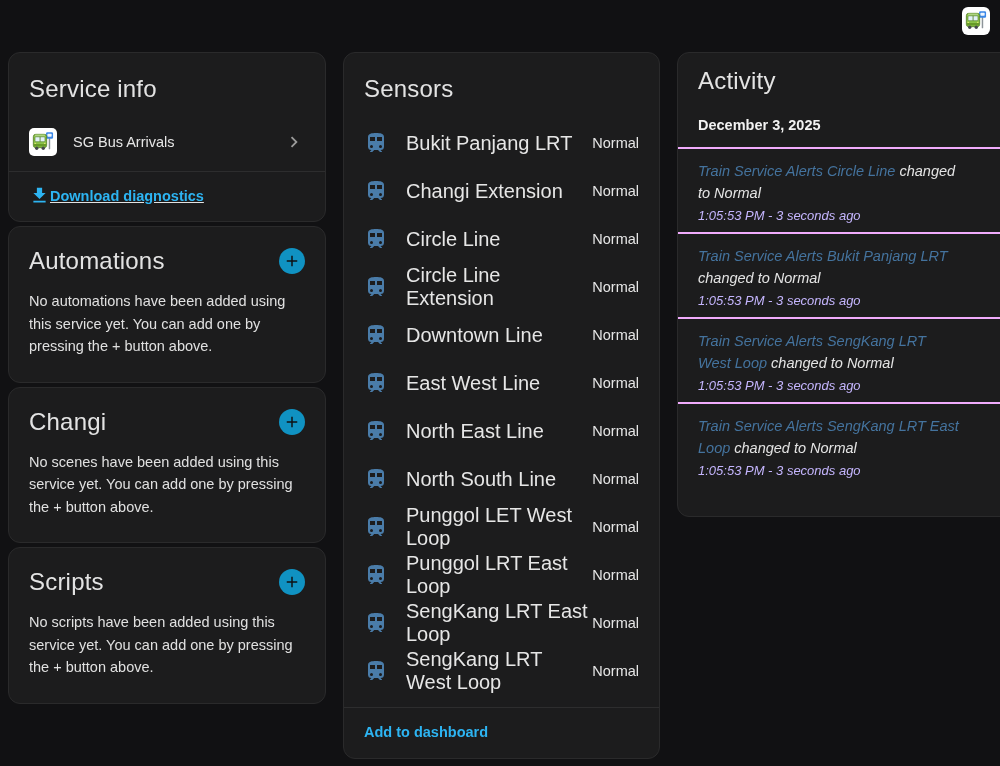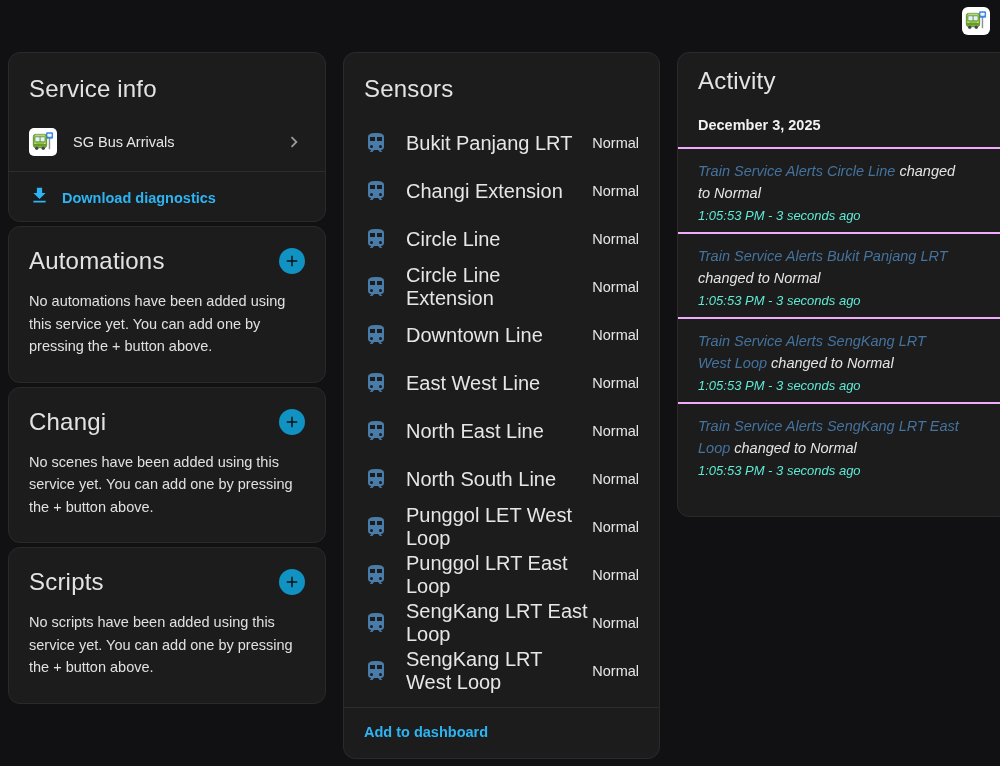--- a/index.html
+++ b/index.html
@@ -38,22 +38,22 @@
   }
   .app-icon {
     width: 28px; height: 28px; border-radius: 5px;
     background: #ffffff; flex: 0 0 auto;
     display: flex; align-items: center; justify-content: center;
   }
   .integration-name { flex: 1; margin-left: 16px; font-size: 14.5px; color: #e6e6e6; }
   .chevron { color: #9a9a9a; width: 22px; height: 22px; }
   .divider { border-top: 1px solid #2d2d2e; }
   .diag-row {
-    display: flex; align-items: flex-end; gap: 12px;
-    padding: 13px 20px 15px; cursor: pointer;
+    display: flex; align-items: center; 
+    padding: 13px 20px 15px; cursor: pointer; text-decoration: underline;
   }
   .diag-label { font-size: 14.5px; font-weight: 700; color: #2db4f2; }
   .dl-icon { width: 21px; height: 21px; color: #2db4f2; }
 
   
   .empty-card { padding: 20px 20px 24px; }
   .empty-head { display: flex; align-items: center; justify-content: space-between; margin-bottom: 15px; }
   .plus-btn {
     width: 26px; height: 26px; border-radius: 50%;
     background: #1092c2; border: none; cursor: pointer;
@@ -74,21 +74,21 @@
 
   
   .activity-card { height: 465px; position: relative; padding-top: 14px; margin-bottom: 0; }
   .activity-title { padding: 0 20px; margin-bottom: 16px; }
   .log-scroll { position: relative; height: 398px; overflow: hidden; }
   .log-date { font-weight: 700; font-size: 14.5px; color: #f2f2f2; padding: 6px 20px 14px; }
   .log-entry { padding: 11px 30px 9px 20px; border-top: 2px solid #f0abfc; font-style: italic; }
   .log-entry p { font-size: 14.5px; line-height: 22px; max-width: 262px; }
   .entity-link { color: #44739e; text-decoration: none; cursor: pointer; }
   .log-action { color: #e4e4e4; font-weight: 500; }
-  .log-time { color: #5eead4; font-size: 13px; margin-top: 4px; }
+  .log-time { color: #c4b5fd; font-size: 13px; margin-top: 4px; }
 
   
   .scrollbar { position: absolute; right: 5px; top: 56px; bottom: 14px; width: 10px; }
   .sb-arrow-up, .sb-arrow-down { position: absolute; left: 1px; width: 0; height: 0;
     border-left: 4px solid transparent; border-right: 4px solid transparent; }
   .sb-arrow-up   { top: 0;    border-bottom: 6px solid #cfcfcf; }
   .sb-arrow-down { bottom: 0; border-top:    6px solid #cfcfcf; }
   .sb-thumb { position: absolute; left: 1px; top: 10px; width: 8px; height: 74px;
     background: #cccccc; border-radius: 4px; cursor: grab; }
 

